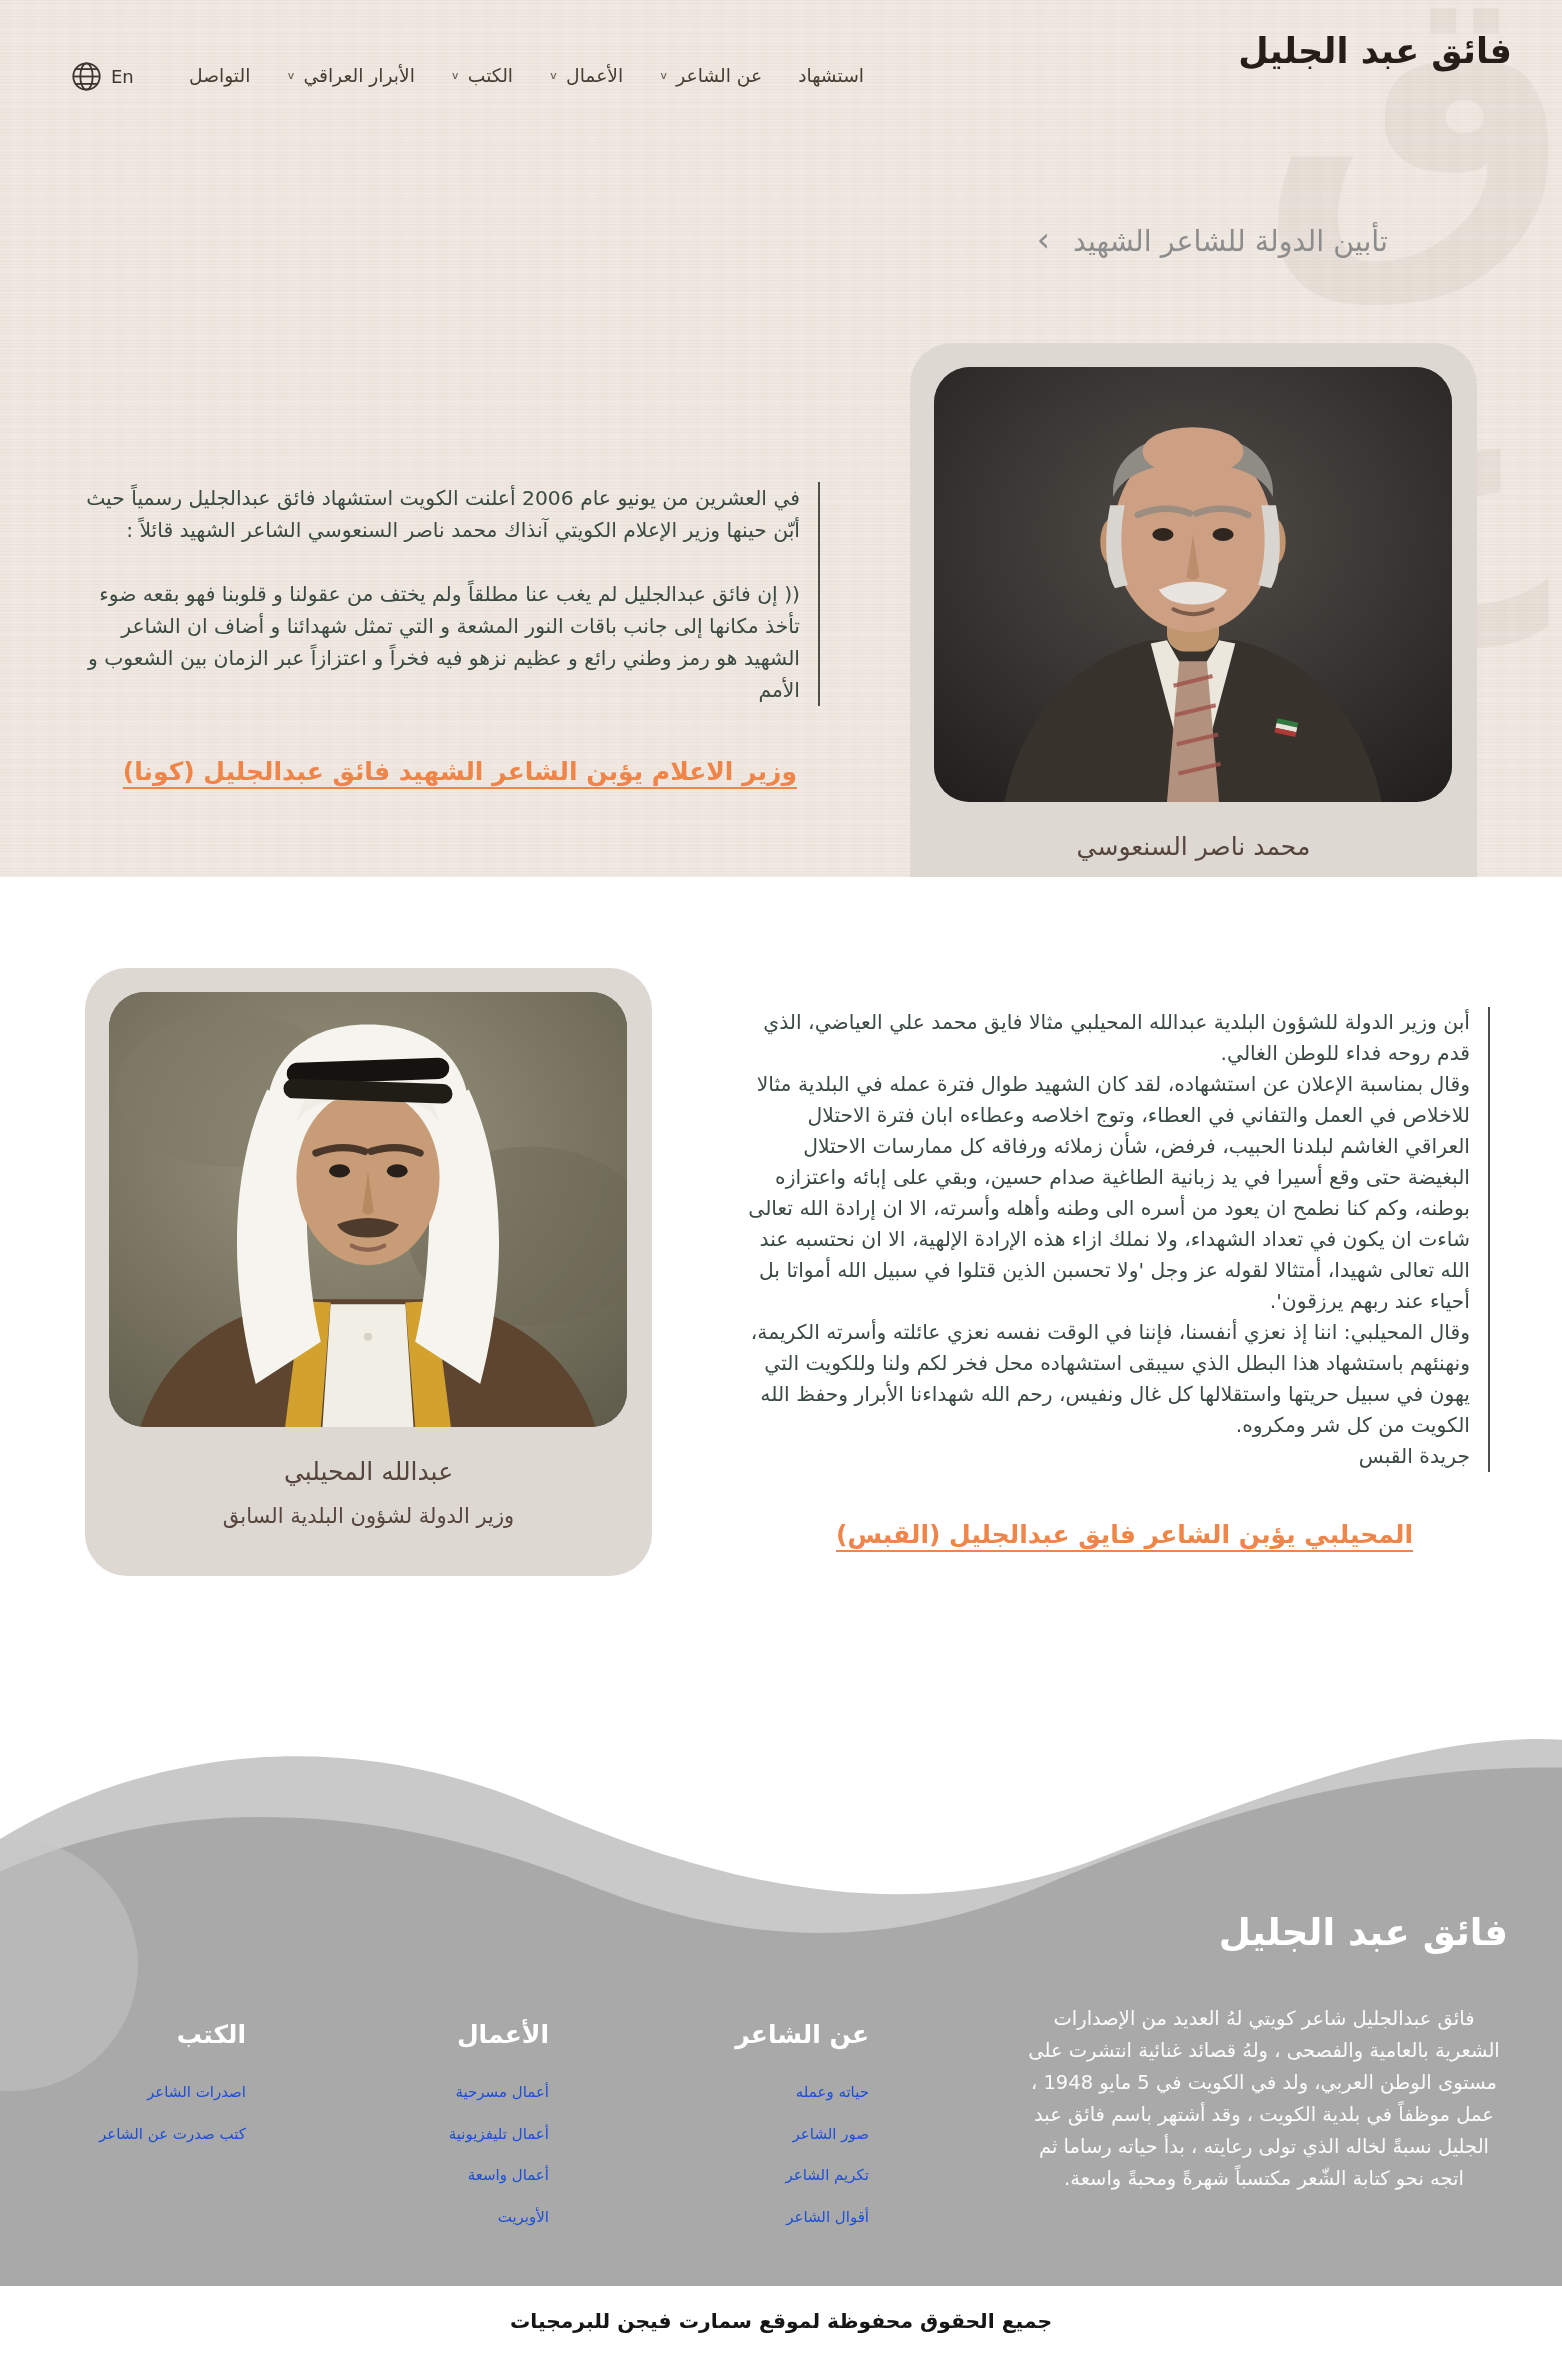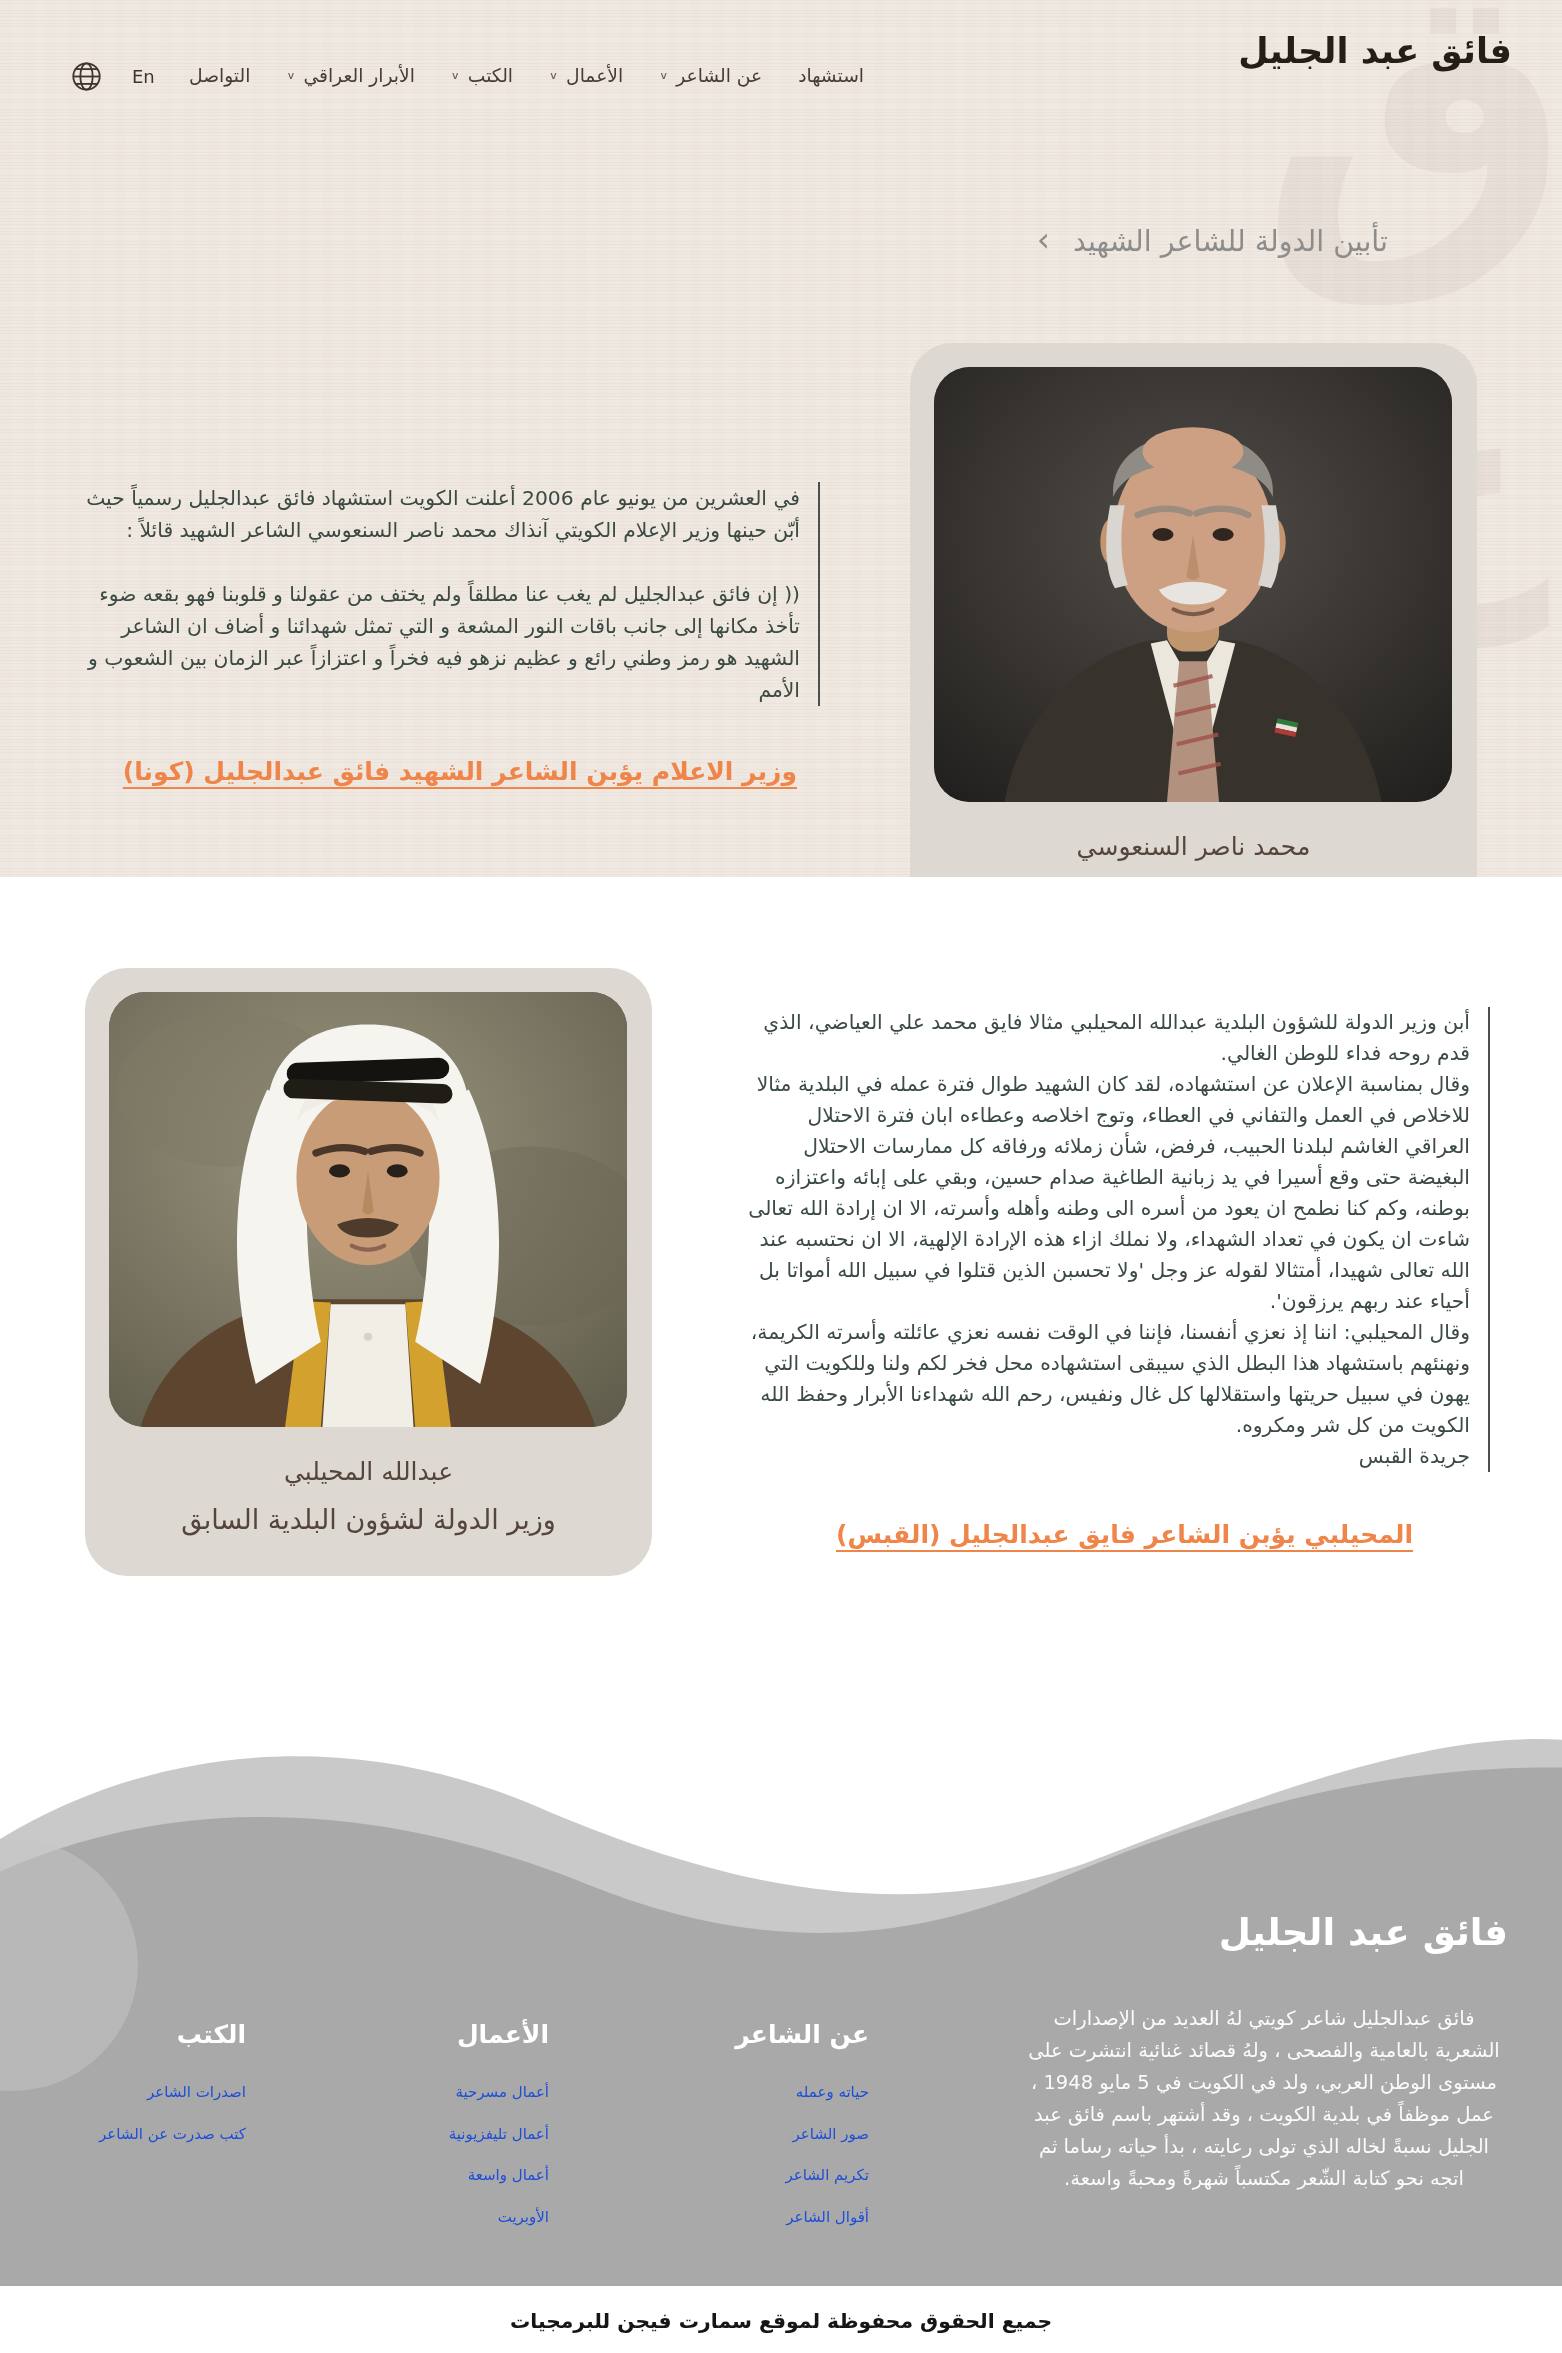--- a/index.html
+++ b/index.html
@@ -34,21 +34,21 @@
   }
   .nav {
     position:absolute; top:65px; right:698px;
     display:flex; direction:rtl; gap:36px; align-items:center;
     font-size:18.7px; color:#473c33; white-space:nowrap;
   }
   .nav-item { display:flex; align-items:center; gap:8.1px; cursor:pointer; }
   .nav-caret { font-size:12.2px; color:#6c6056; transform:scaleY(.85); }
   .lang {
     position:absolute; top:60px; left:70px;
-    display:flex; align-items:center; gap:29px;
+    display:flex; align-items:center; gap:8px;
     color:#3f352e; font-size:18px; cursor:pointer;
   }
   .globe svg { width:33px; height:33px; display:block; }
 
   
   .breadcrumb-row {
     position:absolute; top:225px; right:174px;
     display:flex; align-items:center; gap:23px; color:#8c8c8c;
   }
   .breadcrumb-chevron { font-size:33px; line-height:1; transform:translateY(-2.4px); }
@@ -60,21 +60,21 @@
     background:#ddd8d2; border-radius:42px; padding:24.4px 24.4px 0;
   }
   .card1 { top:343px; right:85px; height:579px; }
   .card2 { top:91px; left:85px; height:608px; }
   .photo-frame {
     width:518px; height:435px; border-radius:36px; overflow:hidden; background:#555;
   }
   .photo-frame svg { width:100%; height:100%; display:block; }
   .card-caption { text-align:center; direction:rtl; color:#55453c; }
   .caption-name  { font-size:25px; margin-top:30px; }
-  .caption-title { font-size:27px; margin-top:18px; }
+  .caption-title { font-size:21px; margin-top:18px; }
 
   
   .text-block {
     direction:rtl; text-align:right; color:#3b4a42;
     font-size:20.3px; line-height:32px;
     border-right:2.4px solid #4e4e4e; padding-right:18px;
   }
   .text1 { position:absolute; top:482px; right:742px; width:742px; }
   .text1 p + p { margin-top:32px; }
   .text2 { position:absolute; top:130px; right:72px; width:745px; line-height:31px; }

